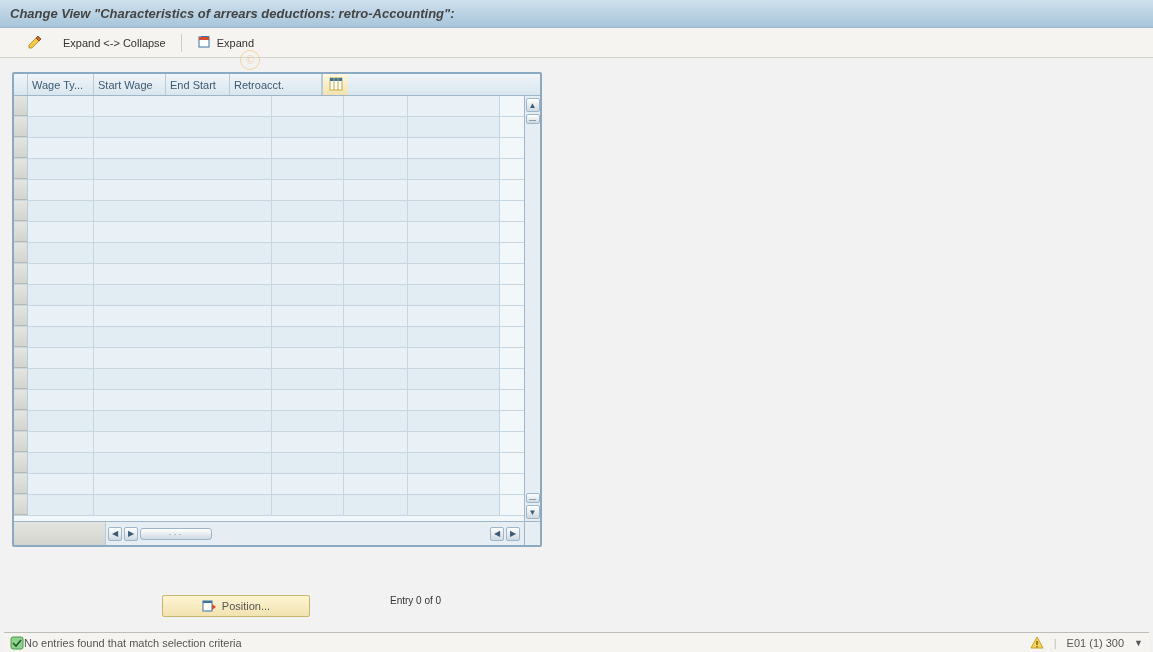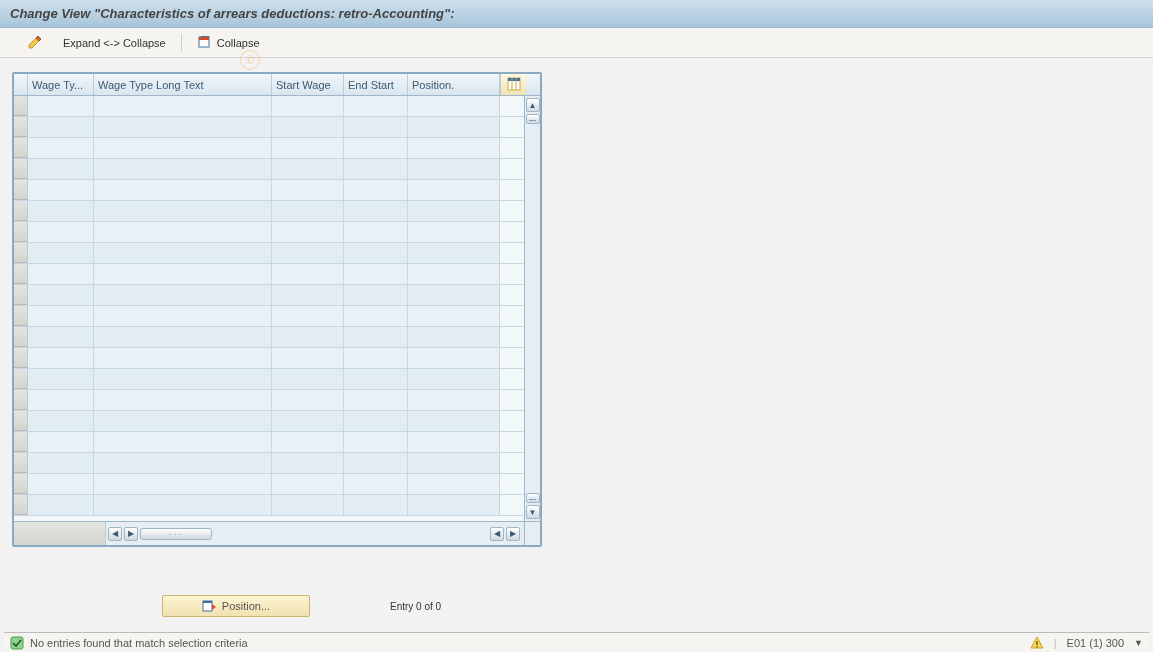--- a/index.html
+++ b/index.html
@@ -222,21 +222,21 @@
       display:flex;align-items:center;justify-content:center;
       font-size:12px;
       font-style:normal;
     }
     .footer-row {
       position: absolute;
       left: 12px;
       top: 595px;
       width: 530px;
       display: flex;
-      align-items: center;
+      align-items: flex-start;
       gap: 80px;
     }
     .position-btn {
       width: 148px;
       height: 22px;
       background: linear-gradient(to bottom, #fdf4d2 0%, #f1e2b0 100%);
       border: 1px solid #c7b66d;
       border-radius: 2px;
       display: flex;
       align-items: center;
@@ -260,21 +260,20 @@
       position: absolute;
       bottom: 0;
       left: 4px;
       right: 4px;
       height: 20px;
       border-top: 1px solid #bdbdb8;
       background: #f5f4f0;
       display: flex;
       align-items: center;
       padding: 8px 6px;
-      gap: 6px;
       font-size: 11px;
       color: #555;
     }
     .status-icon {
       width: 14px;
       height: 14px;
       display:flex;align-items:center;justify-content:center;
     }
     .status-right {
       margin-left: auto;
@@ -318,37 +317,36 @@
   </span>
   <span class="toolbar-sep"></span>
   <span class="toolbar-btn">
     <span class="toolbar-icon-delimit">
       <svg viewBox="0 0 16 16">
           <rect x="2" y="3" width="10" height="10" fill="#fff" stroke="#3a72a8" stroke-width="1"></rect>
           <rect x="2" y="3" width="10" height="3" fill="#d54c2e"></rect>
           <rect x="4" y="2" width="8" height="1" fill="#3a72a8"></rect>
         </svg>
     </span>
-    <span>Collapse</span>
+    <span>Expand</span>
   </span>
 </div>
 
 <div class="watermark">
   <span class="copy">©</span>
 </div>
 
 <div class="content-area">
   <div class="table-frame">
     <div class="table-header-row">
       <div class="row-handle-head"></div>
       <div class="col-head col-wagety">Wage Ty...</div>
-      <div class="col-head col-wagelong">Wage Type Long Text</div>
       <div class="col-head col-start">Start Wage</div>
       <div class="col-head col-end">End Start</div>
-      <div class="col-head col-retro">Position.</div>
+      <div class="col-head col-retro">Retroacct.</div>
       <div class="col-corner">
         <span>
           <svg width="14" height="14" viewBox="0 0 14 14">
               <rect x="1" y="1" width="12" height="12" fill="#fff" stroke="#c9a93a"></rect>
               <rect x="1" y="1" width="12" height="3" fill="#3a72a8"></rect>
               <line x1="5" y1="1" x2="5" y2="13" stroke="#c9a93a"></line>
               <line x1="9" y1="1" x2="9" y2="13" stroke="#c9a93a"></line>
             </svg>
         </span>
       </div>

